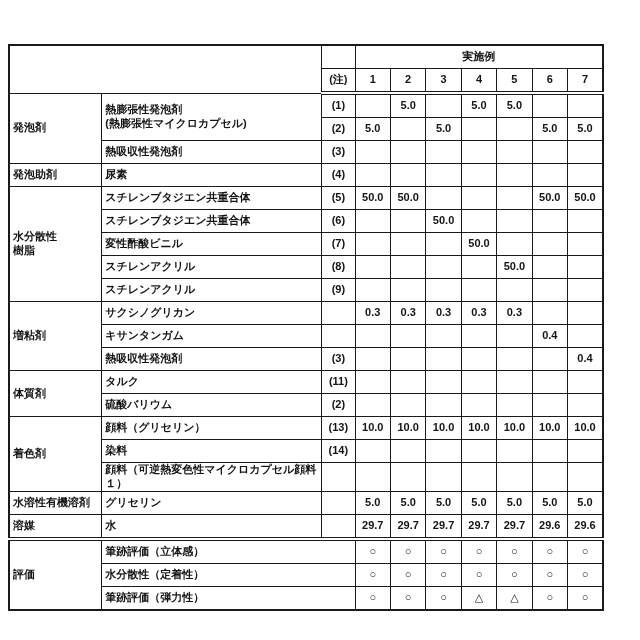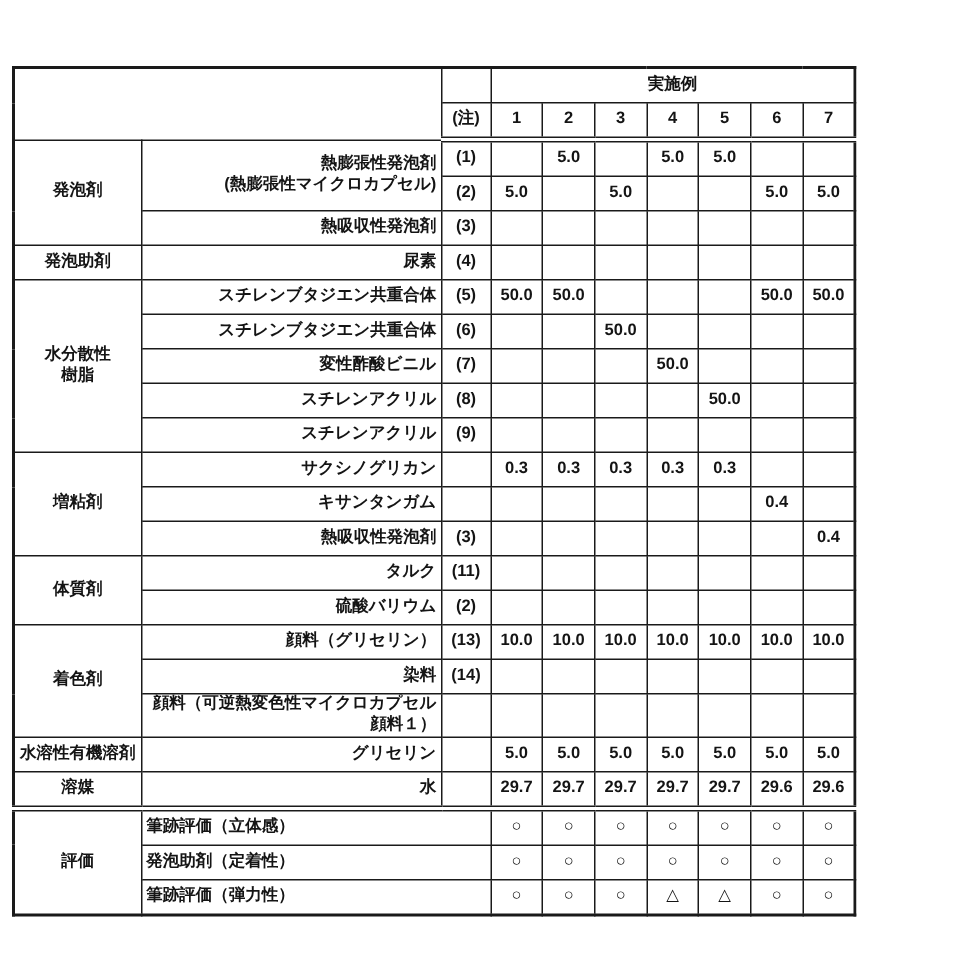--- a/index.html
+++ b/index.html
@@ -3,47 +3,46 @@
 <meta charset="utf-8">
 <style>
   html, body {
     margin: 0;
     padding: 0;
     background: #ffffff;
     font-family: "Liberation Sans", "DejaVu Sans", sans-serif;
   }
   .page {
     position: relative;
-    width: 560px;
+    width: 604px;
     height: 640px;
     background: #ffffff;
     overflow: hidden;
-    padding-left: 11px;
   }
   table.comp {
     position: absolute;
     left: 8px;
     top: 44px;
     border-collapse: collapse;
     table-layout: fixed;
     border: 2px solid #1a1a1a;
   }
   table.comp td {
     border: 1px solid #1a1a1a;
     height: 22px;
     padding: 0 3px;
     font-size: 11px;
     font-weight: bold;
     color: #141414;
     vertical-align: middle;
     overflow: hidden;
     line-height: 1.25;
   }
-  td.cat   { text-align: center; white-space: pre-line; }
-  td.item  { text-align: right;  white-space: pre-line; }
+  td.cat   { text-align: left; white-space: pre-line; }
+  td.item  { text-align: left;  white-space: pre-line; }
   td.note  { text-align: center; padding: 0 1px; }
   td.val   { text-align: center; padding: 0 1px; }
   td.ehead { text-align: left; }
   td.corner { background: #ffffff; }
   
   tr.h2 td, td.corner, tr.dbl td { border-bottom: 4px double #1a1a1a; }
   
   td.sym { font-size: 12px; text-align: center; padding: 0 1px; }
 </style>
 </head>
@@ -304,21 +303,21 @@
         <td class="ehead" colspan="2">筆跡評価（立体感）</td>
         <td class="sym">○</td>
         <td class="sym">○</td>
         <td class="sym">○</td>
         <td class="sym">○</td>
         <td class="sym">○</td>
         <td class="sym">○</td>
         <td class="sym">○</td>
       </tr>
       <tr>
-        <td class="ehead" colspan="2">発泡助剤（定着性）</td>
+        <td class="ehead" colspan="2">水分散性（定着性）</td>
         <td class="sym">○</td>
         <td class="sym">○</td>
         <td class="sym">○</td>
         <td class="sym">○</td>
         <td class="sym">○</td>
         <td class="sym">○</td>
         <td class="sym">○</td>
       </tr>
       <tr>
         <td class="ehead" colspan="2">筆跡評価（弾力性）</td>

